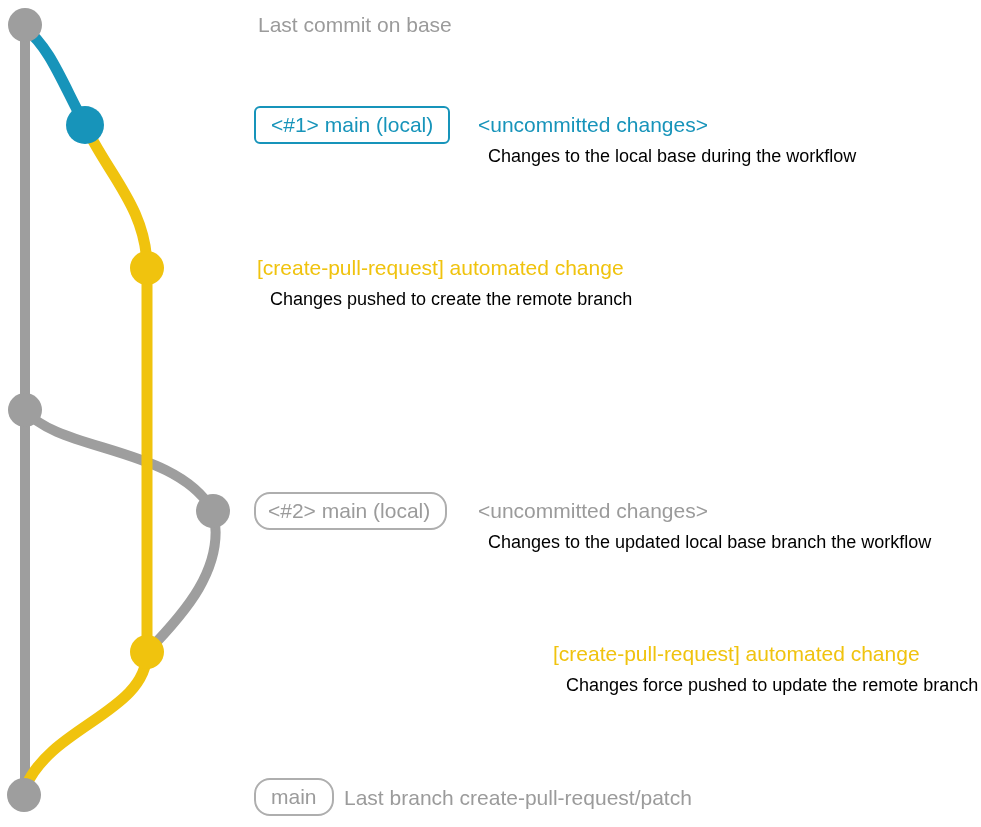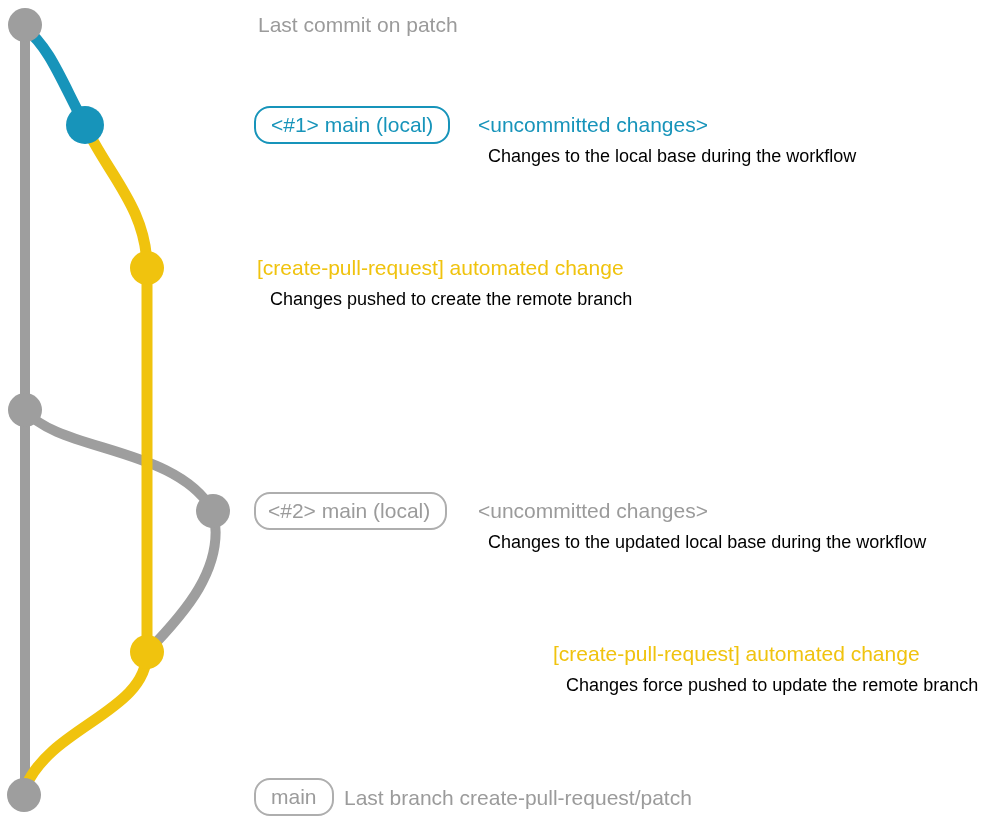--- a/index.html
+++ b/index.html
@@ -71,33 +71,33 @@
 
     <circle class="node gray" cx="25" cy="25" r="17"></circle>
     <circle class="node gray" cx="25" cy="410" r="17"></circle>
     <circle class="node gray" cx="213" cy="511" r="17"></circle>
     <circle class="node gray" cx="24" cy="795" r="17"></circle>
     <circle class="node blue" cx="85" cy="125" r="19"></circle>
     <circle class="node yellow" cx="147" cy="268" r="17"></circle>
     <circle class="node yellow" cx="147" cy="652" r="17"></circle>
   </svg>
 
-  <div class="label gray" style="left:258px; top:13px;">Last commit on patch</div>
+  <div class="label gray" style="left:258px; top:13px;">Last commit on base</div>
 
-  <div class="pill blue" style="left:254px; top:106px;">&lt;#1&gt; main (local)</div>
+  <div class="pill blue" style="left:254px; top:106px;border-radius:6px;">&lt;#1&gt; main (local)</div>
   <div class="label blue" style="left:478px; top:113px;">&lt;uncommitted changes&gt;</div>
   <div class="desc" style="left:488px; top:146px;">Changes to the local base during the workflow</div>
 
   <div class="label yellow" style="left:257px; top:256px;">[create-pull-request] automated change</div>
   <div class="desc" style="left:270px; top:289px;">Changes pushed to create the remote branch</div>
 
 
   <div class="pill gray" style="left:254px; top:492px;padding-left:12px;">&lt;#2&gt; main (local)</div>
   <div class="label gray" style="left:478px; top:499px;">&lt;uncommitted changes&gt;</div>
-  <div class="desc" style="left:488px; top:532px;">Changes to the updated local base during the workflow</div>
+  <div class="desc" style="left:488px; top:532px;">Changes to the updated local base branch the workflow</div>
 
   <div class="label yellow" style="left:553px; top:642px;">[create-pull-request] automated change</div>
   <div class="desc" style="left:566px; top:675px;">Changes force pushed to update the remote branch</div>
 
   <div class="pill gray" style="left:254px; top:778px;">main</div>
   <div class="label gray" style="left:344px; top:786px;">Last branch create-pull-request/patch</div>
 
 </div>
 
 </body></html>

